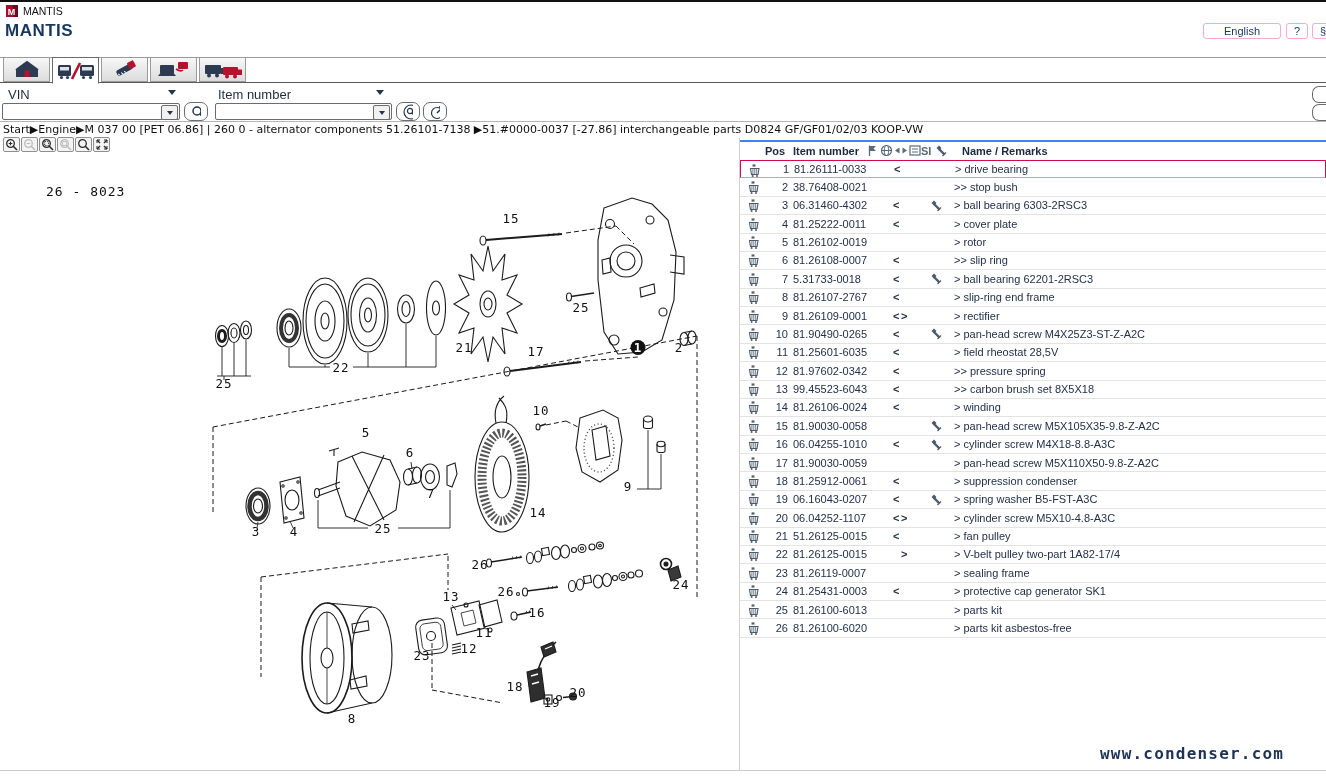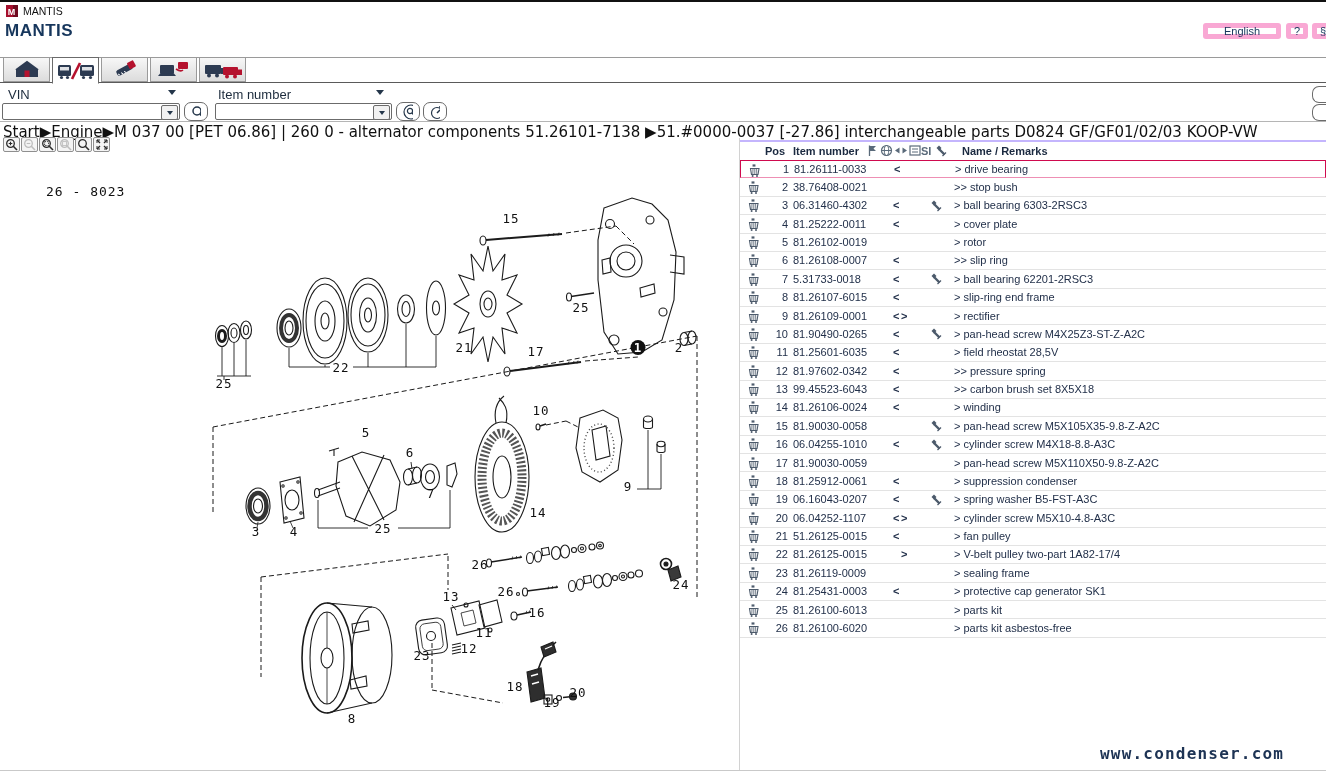--- a/index.html
+++ b/index.html
@@ -3,21 +3,21 @@
 <meta charset="utf-8">
 <style>
   html,body{margin:0;padding:0;background:#fff;width:1326px;height:776px;overflow:hidden;
     font-family:"Liberation Sans",sans-serif;position:relative;}
   .abs{position:absolute;}
   
   #topline{left:0;top:0;width:1326px;height:2px;background:#111;}
   #titlebar{left:6px;top:4px;height:14px;display:flex;align-items:center;gap:5px;}
   #titlebar .t{font-size:10.5px;color:#111;}
   #appheading{left:5px;top:21px;font-size:17px;font-weight:bold;color:#16365c;letter-spacing:.5px;}
-  .hbtn{position:absolute;top:23px;height:16px;border:5px solid #f9a8d4;border-radius:3px;background:#fff;
+  .hbtn{position:absolute;top:23px;height:16px;border:1px solid #f9a8d4;border-radius:3px;background:#fff;
     color:#16365c;font-size:11px;display:flex;align-items:center;justify-content:center;box-sizing:border-box;}
   #btn-lang{left:1203px;width:78px;}
   #btn-help{left:1286px;width:22px;}
   #btn-legal{left:1312px;width:22px;}
   
   .hrule{position:absolute;left:0;width:1326px;height:1px;background:#9a9a9a;}
   
   .tab{position:absolute;top:57px;width:47px;height:25px;box-sizing:border-box;border:1px solid #9a9a9a;
     background:linear-gradient(#f7f7f7,#dcdcdc);display:flex;align-items:center;justify-content:center;z-index:1;}
   .tab.active{background:#fff;border-color:#6b6b6b;height:27px;z-index:3;border-bottom:1px solid #fff;}
@@ -26,31 +26,31 @@
   .flabel{position:absolute;top:87px;font-size:13px;color:#1c2b3c;}
   .ddarrow{position:absolute;top:90px;width:0;height:0;border-left:4px solid transparent;border-right:4px solid transparent;border-top:5px solid #24364a;cursor:pointer;}
   .field{position:absolute;top:103px;height:17px;border:1px solid #6b6b6b;border-radius:2px;background:#fff;box-sizing:border-box;}
   .field .dd{position:absolute;right:1px;top:1px;width:15px;height:13px;border:1px solid #6b6b6b;border-radius:2px;
     background:#f1f1f1;display:flex;align-items:center;justify-content:center;}
   .field .dd i{width:0;height:0;border-left:3.5px solid transparent;border-right:3.5px solid transparent;border-top:4.5px solid #24364a;}
   .sqbtn{position:absolute;top:102px;width:24px;height:19px;border:1px solid #6b6b6b;border-radius:7px;background:#fff;
     display:flex;align-items:center;justify-content:center;box-sizing:border-box;}
   .edgebtn{position:absolute;right:0;width:13px;height:15px;border:1px solid #6b6b6b;border-right:none;
     border-radius:7px 0 0 7px;background:#fff;}
-  #breadcrumb{left:3px;top:123px;font-size:15px;color:#101010;font-family:"DejaVu Sans",sans-serif;white-space:nowrap;}
+  #breadcrumb{left:3px;top:123px;font-size:11px;color:#101010;font-family:"DejaVu Sans",sans-serif;white-space:nowrap;}
   
   #zoomtools{left:3px;top:137px;display:flex;gap:1px;}
   .ztb{width:17px;height:15px;border:1px solid #8f8f8f;background:#f4f4f4;border-radius:2px;
     display:flex;align-items:center;justify-content:center;padding:0;box-sizing:border-box;}
   
   #vdivider{left:739px;top:138px;width:1px;height:632px;background:#d2d2d2;}
   #bottomline{left:0;top:770px;width:1326px;height:1px;background:#c9c9c9;}
   
   #partstable{left:740px;top:140px;width:586px;}
-  #thead{position:relative;height:18px;border-top:2px solid #c4b5fd;font-size:11px;font-weight:bold;color:#1a2940;}
+  #thead{position:relative;height:18px;border-top:2px solid #3b82f6;font-size:11px;font-weight:bold;color:#1a2940;}
   #thead span{position:absolute;top:3px;}
   .hic{position:absolute;top:2px;}
   .trow{position:relative;height:18.38px;border-bottom:1px solid #e3e3e3;box-sizing:border-box;
     font-size:11px;color:#22304a;cursor:pointer;}
   .trow.selected{border:1px solid #cf0a4e;border-bottom:1px solid #ee8fb4;}
   .trow span{position:absolute;top:2.5px;white-space:nowrap;}
   .trow.selected span{top:1.5px;}
   .c-basket{left:7px;top:1.5px !important;}
   .c-pos{left:26px;width:22px;text-align:right;}
   .c-item{left:53px;}
@@ -613,21 +613,21 @@
     <span class="c-basket">
       <svg width="13" height="14">
         <path d="M6 1 L6 4 M4.5 2.5 L7.5 2.5 M4.9 1.4 L7.1 3.6 M7.1 1.4 L4.9 3.6" stroke="#4c5a6b" stroke-width=".9"></path>
         <path d="M2.5 5.5 L11 5.5 L10 11.5 L3.5 11.5 Z" fill="none" stroke="#4c5a6b" stroke-width="1.1"></path>
         <path d="M5 5.5 L4.8 11.5 M6.8 5.5 L6.8 11.5 M8.6 5.5 L8.8 11.5" stroke="#4c5a6b" stroke-width=".8"></path>
         <circle cx="4.6" cy="13" r="1" fill="#4c5a6b"></circle>
             <circle cx="9" cy="13" r="1" fill="#4c5a6b"></circle>
       </svg>
     </span>
     <span class="c-pos">8</span>
-    <span class="c-item">81.26107-6015</span>
+    <span class="c-item">81.26107-2767</span>
     <span class="c-lt">&lt;</span>
     <span class="c-gt"></span>
 
     <span class="c-name">&gt; slip-ring end frame</span>
   </div>
       <div class="trow">
     <span class="c-basket">
       <svg width="13" height="14">
         <path d="M6 1 L6 4 M4.5 2.5 L7.5 2.5 M4.9 1.4 L7.1 3.6 M7.1 1.4 L4.9 3.6" stroke="#4c5a6b" stroke-width=".9"></path>
         <path d="M2.5 5.5 L11 5.5 L10 11.5 L3.5 11.5 Z" fill="none" stroke="#4c5a6b" stroke-width="1.1"></path>
@@ -892,21 +892,21 @@
     <span class="c-basket">
       <svg width="13" height="14">
         <path d="M6 1 L6 4 M4.5 2.5 L7.5 2.5 M4.9 1.4 L7.1 3.6 M7.1 1.4 L4.9 3.6" stroke="#4c5a6b" stroke-width=".9"></path>
         <path d="M2.5 5.5 L11 5.5 L10 11.5 L3.5 11.5 Z" fill="none" stroke="#4c5a6b" stroke-width="1.1"></path>
         <path d="M5 5.5 L4.8 11.5 M6.8 5.5 L6.8 11.5 M8.6 5.5 L8.8 11.5" stroke="#4c5a6b" stroke-width=".8"></path>
         <circle cx="4.6" cy="13" r="1" fill="#4c5a6b"></circle>
             <circle cx="9" cy="13" r="1" fill="#4c5a6b"></circle>
       </svg>
     </span>
     <span class="c-pos">23</span>
-    <span class="c-item">81.26119-0009</span>
+    <span class="c-item">81.26119-0007</span>
     <span class="c-lt"></span>
     <span class="c-gt"></span>
 
     <span class="c-name">&gt; sealing frame</span>
   </div>
       <div class="trow">
     <span class="c-basket">
       <svg width="13" height="14">
         <path d="M6 1 L6 4 M4.5 2.5 L7.5 2.5 M4.9 1.4 L7.1 3.6 M7.1 1.4 L4.9 3.6" stroke="#4c5a6b" stroke-width=".9"></path>
         <path d="M2.5 5.5 L11 5.5 L10 11.5 L3.5 11.5 Z" fill="none" stroke="#4c5a6b" stroke-width="1.1"></path>

